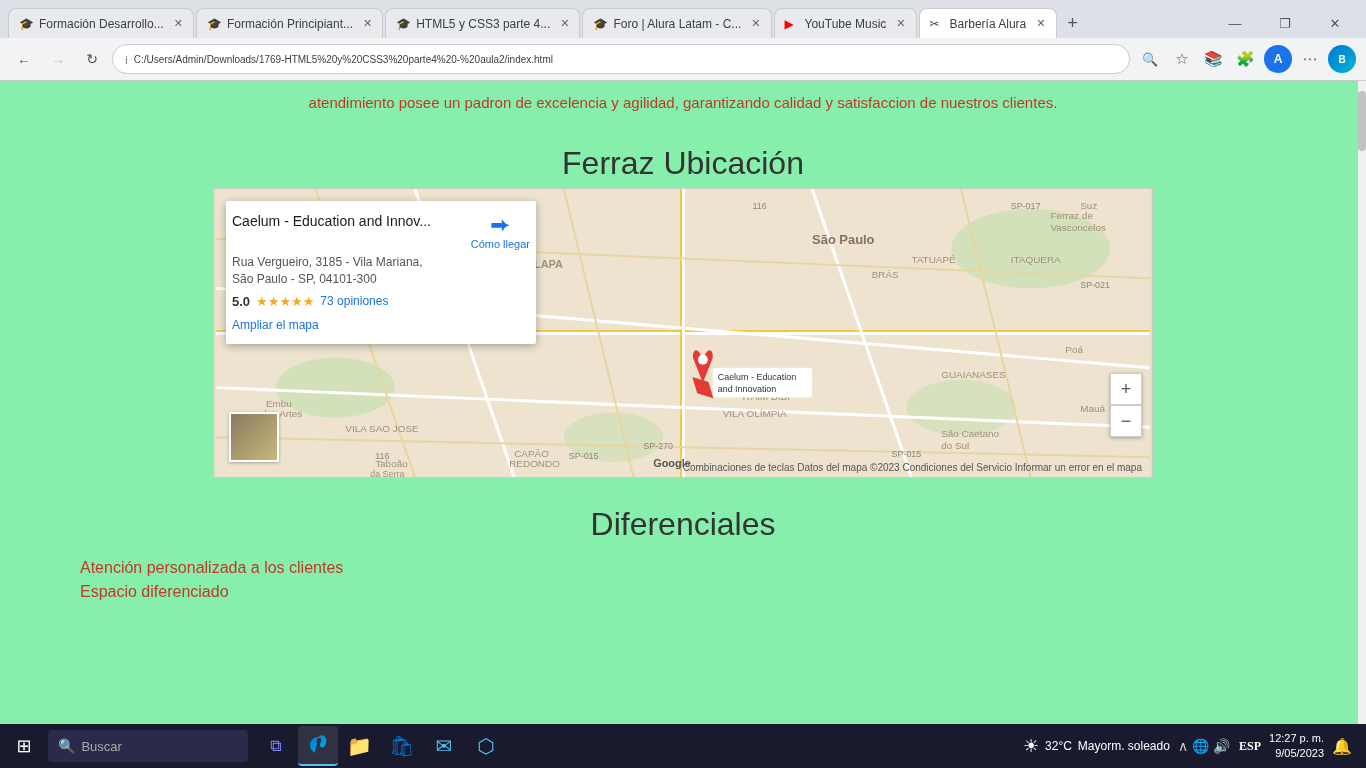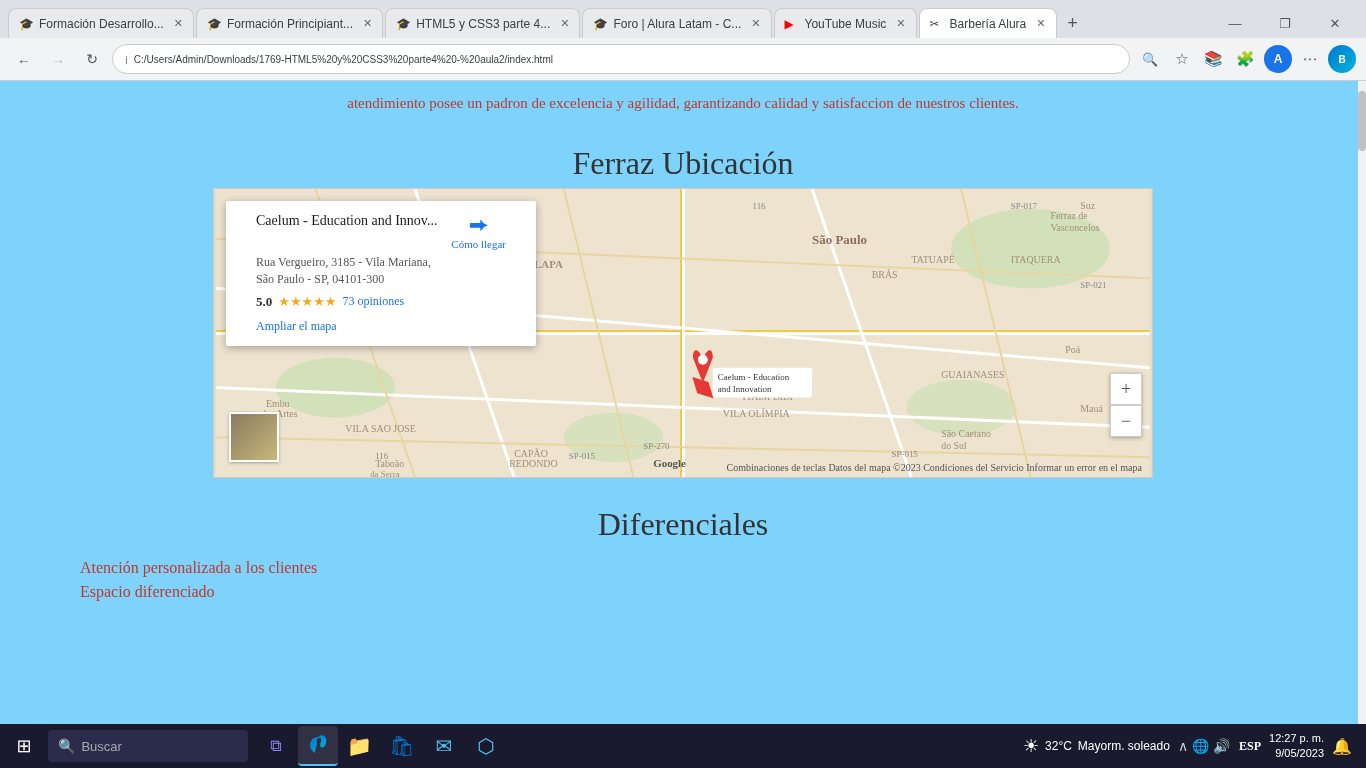--- a/index.html
+++ b/index.html
@@ -157,23 +157,22 @@
       color: #fff;
       font-size: 13px;
       font-weight: bold;
     }
 
     
     .page-content {
       width: 100%;
       height: calc(768px - 80px - 44px);
       overflow: hidden;
-      background: #7dd3fc;
+      background: #86efac;
       position: relative;
-      font-family: Liberation Serif, serif;
     }
     .page-inner {
       padding: 0 40px;
     }
     .top-text {
       text-align: center;
       color: #c0392b;
       font-size: 15px;
       line-height: 1.6;
       padding: 10px 80px;
@@ -202,21 +201,21 @@
       background: #e8ddc8;
     }
     
     .map-info-box {
       position: absolute;
       top: 12px;
       left: 12px;
       background: #fff;
       border-radius: 2px;
       box-shadow: 0 2px 8px rgba(0,0,0,0.3);
-      padding: 12px 30px;
+      padding: 12px 6px;
       width: 310px;
       z-index: 10;
       font-size: 13px;
     }
     .info-box-header {
       display: flex;
       align-items: flex-start;
       justify-content: space-between;
       margin-bottom: 4px;
     }

